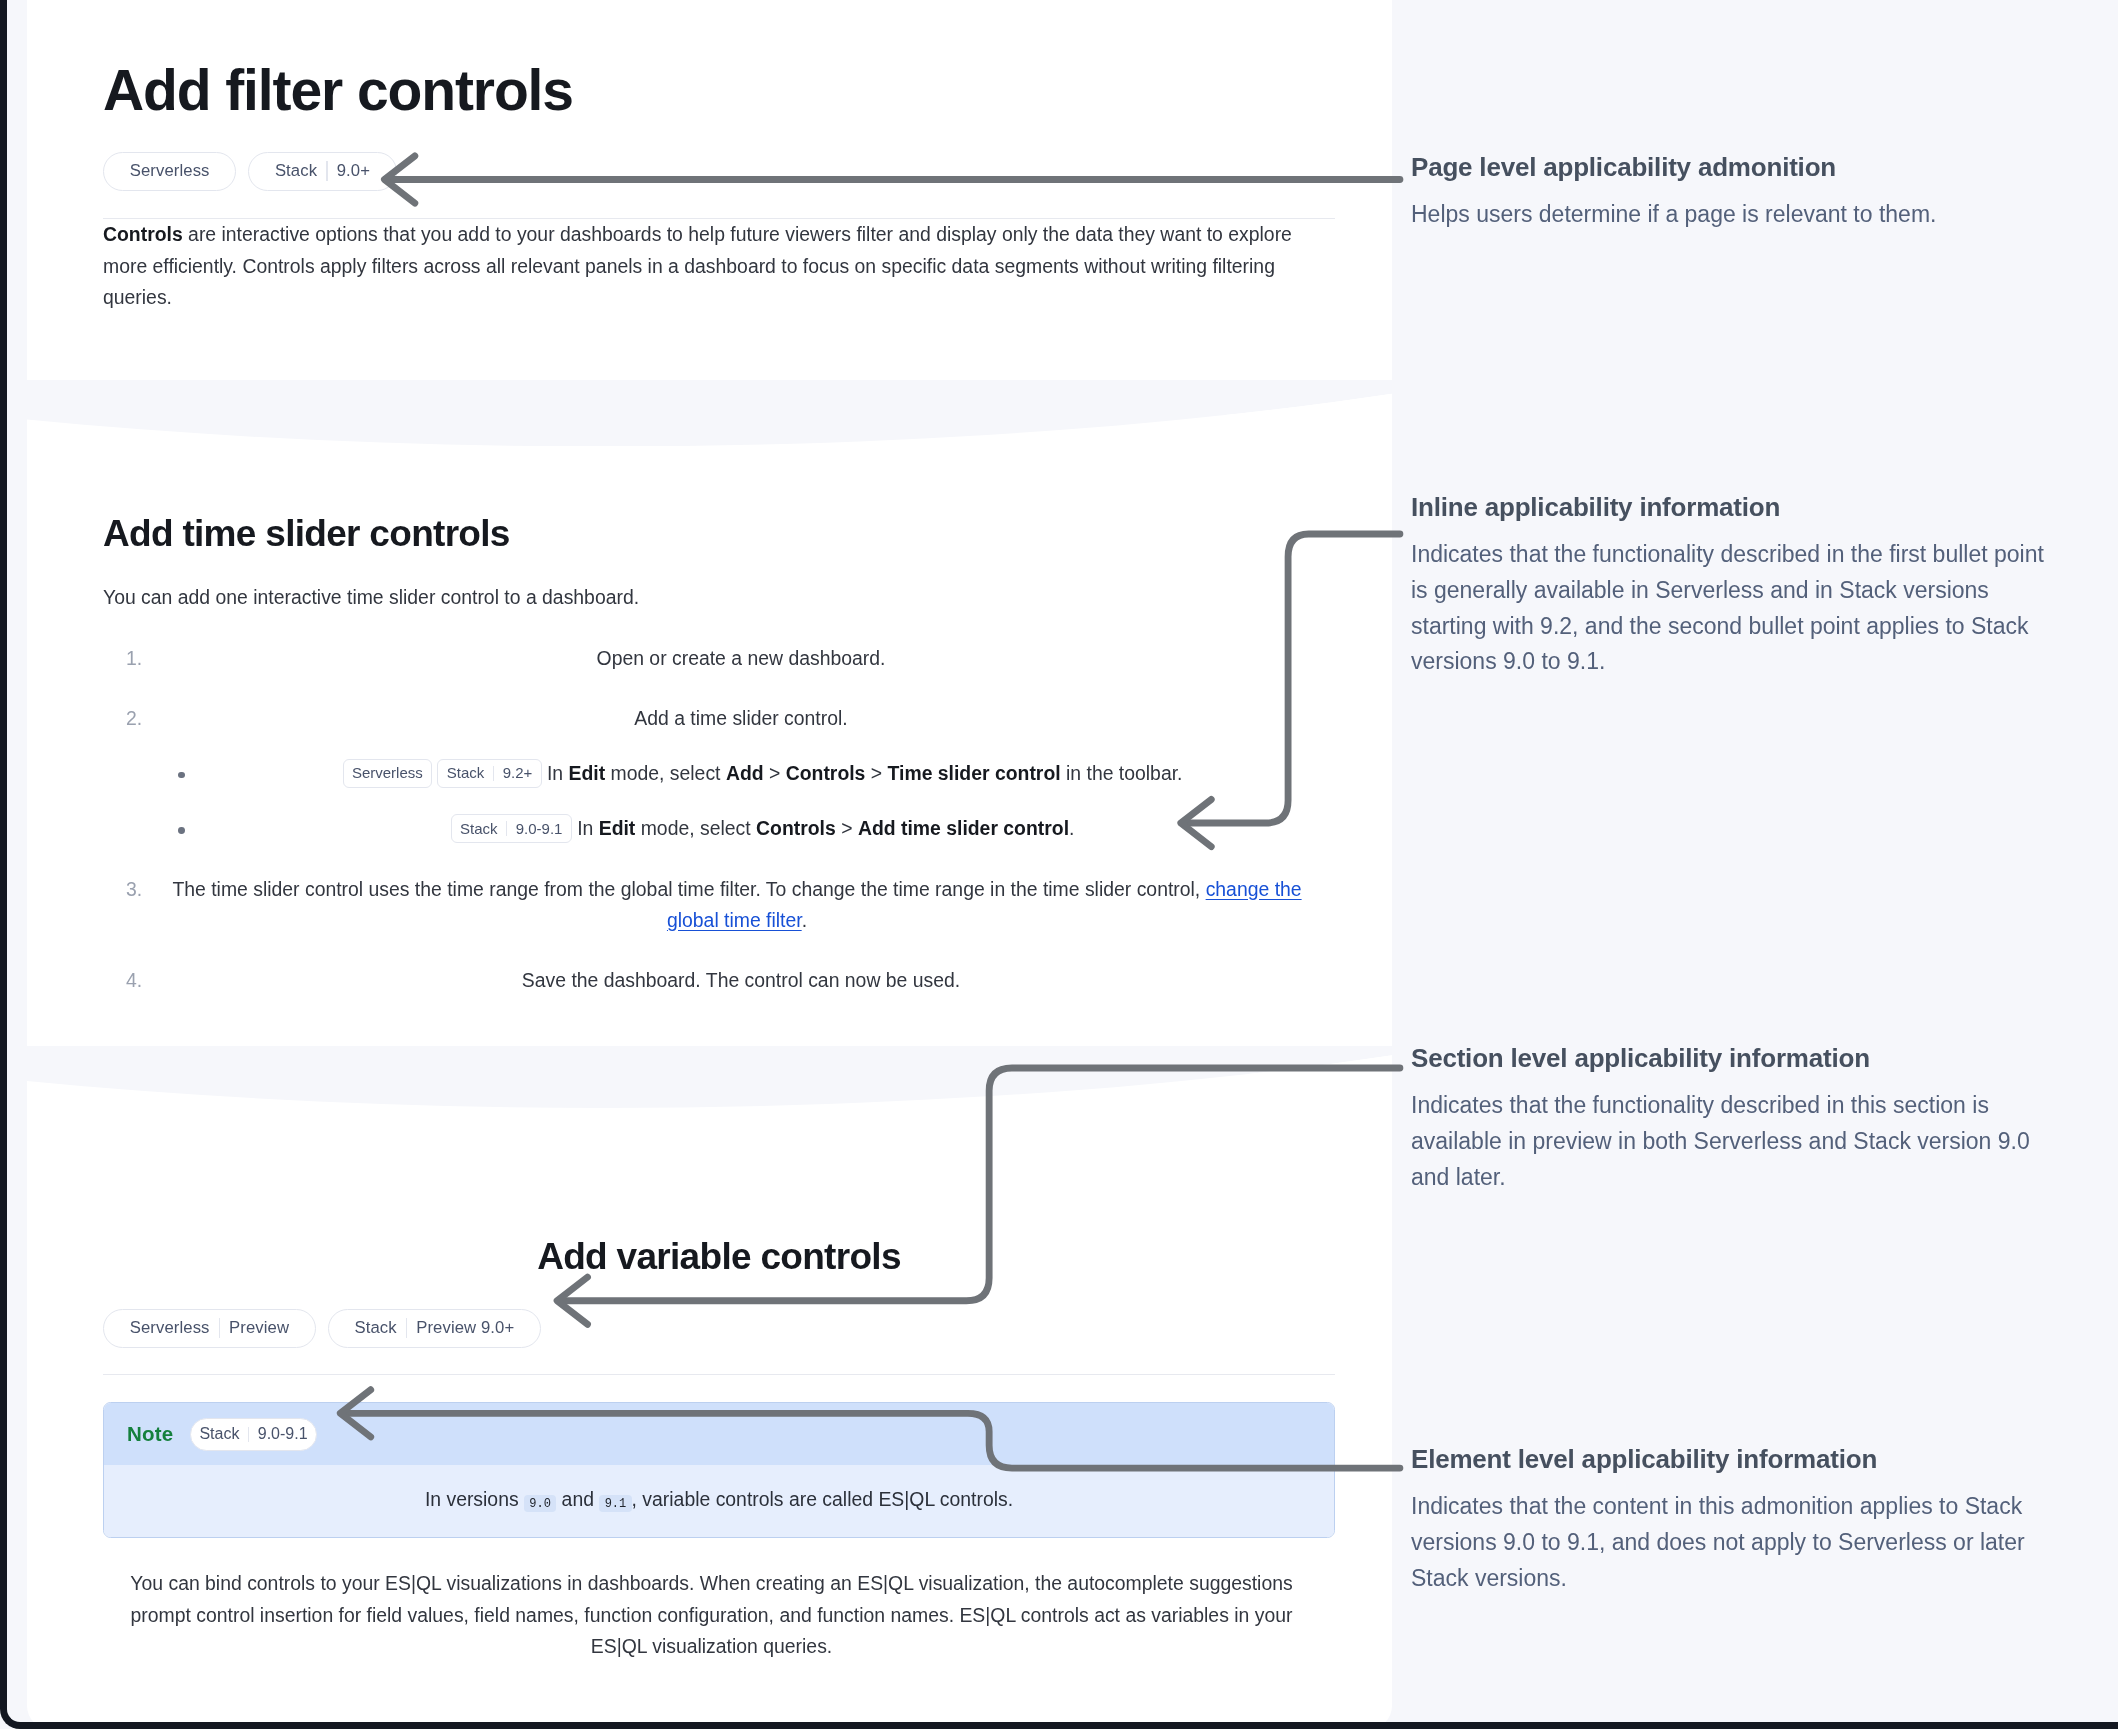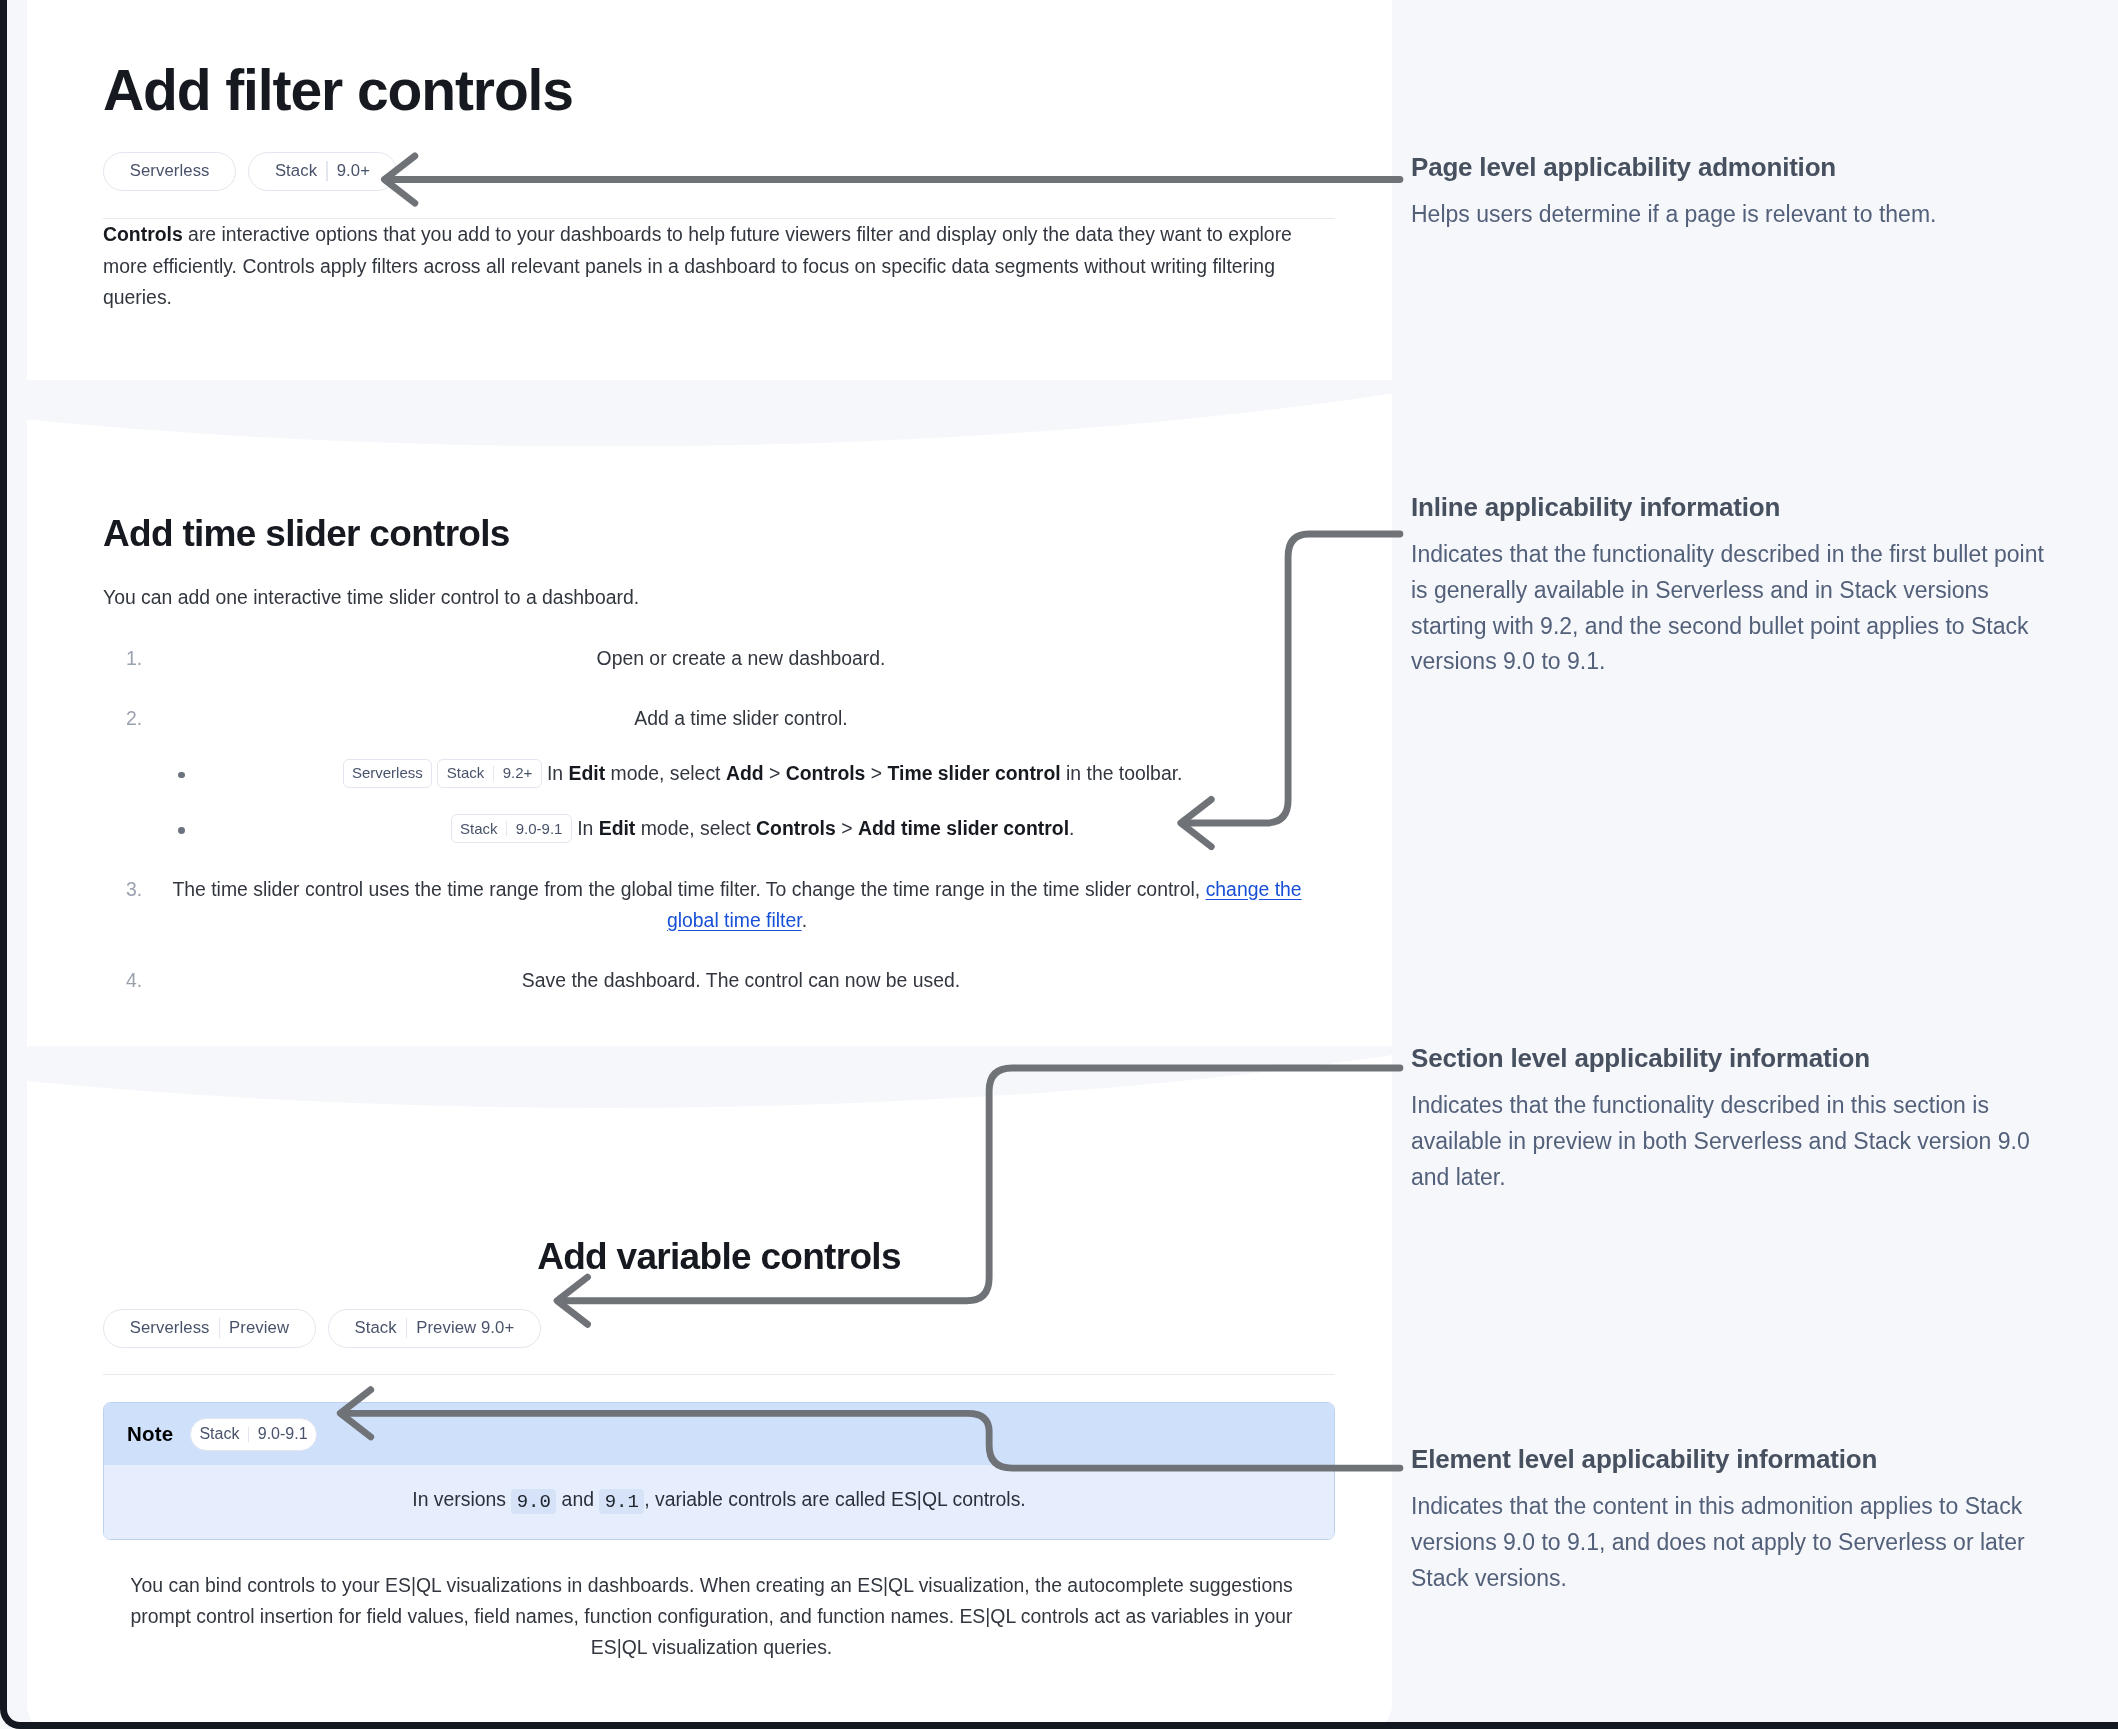--- a/index.html
+++ b/index.html
@@ -98,25 +98,25 @@
 
   
   .note{
     border:1.5px solid #bcd0f0;border-radius:7.6px;overflow:hidden;width:1232px;
     box-sizing:border-box;
   }
   .note-head{
     background:#cfe0fb;display:flex;align-items:center;gap:16.7px;
     padding:14.5px 23px;
   }
-  .note-label{font-size:20.5px;font-weight:700;color:#000000;letter-spacing:0.2px;}
+  .note-label{font-size:20.5px;font-weight:700;color:#15803d;letter-spacing:0.2px;}
   .note-body{background:#e6eefd;padding:20px 23px 23px 23px;}
   .note-body p{font-size:19.4px;line-height:1.5;color:#2b303a;margin:0;}
   code.code{
-    font-family:"Liberation Mono", monospace;font-size:19px;
+    font-family:"Liberation Mono", monospace;font-size:12px;
     background:#d5e2f8;border-radius:3.8px;padding:1.5px 5.3px;color:#20242c;
   }
 
   
   .annotation{position:absolute;width:654px;left:1411px;}
   .ann-title{
     font-size:26px;font-weight:700;color:#46505f;letter-spacing:-0.2px;
     line-height:1.22;margin:0 0 13.7px 0;
   }
   .ann-text{font-size:23px;line-height:1.55;color:#53607a;margin:0;}

